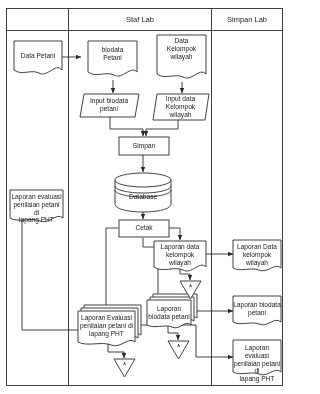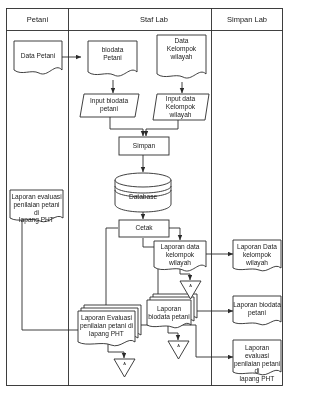--- a/index.html
+++ b/index.html
@@ -178,22 +178,21 @@
       <g>
         <path d="M168,341 L189,341 L178.5,359 Z" fill="#ffffff"></path>
       </g>
       <g>
         <path d="M114,359 L135,359 L124.5,377 Z" fill="#ffffff"></path>
       </g>
 
     </g>
   </svg>
 
-  <div class="lane-title" style="left:7px; top:15px; width:61px;">Petani</div>
-  <div class="lane-title" style="left:83px; top:15px; width:142px;">Staf Lab</div>
+  <div class="lane-title" style="left:69px; top:15px; width:142px;">Staf Lab</div>
   <div class="lane-title" style="left:212px; top:15px; width:70px;">Simpan Lab</div>
 
   <div class="node-label" style="left:14px; top:52px; width:48px;">Data Petani</div>
 
   <div class="node-label" style="left:88px; top:46px; width:49px;">biodata
 Petani</div>
 
   <div class="node-label" style="left:157px; top:37px; width:49px;">Data
 Kelompok
 wilayah</div>

